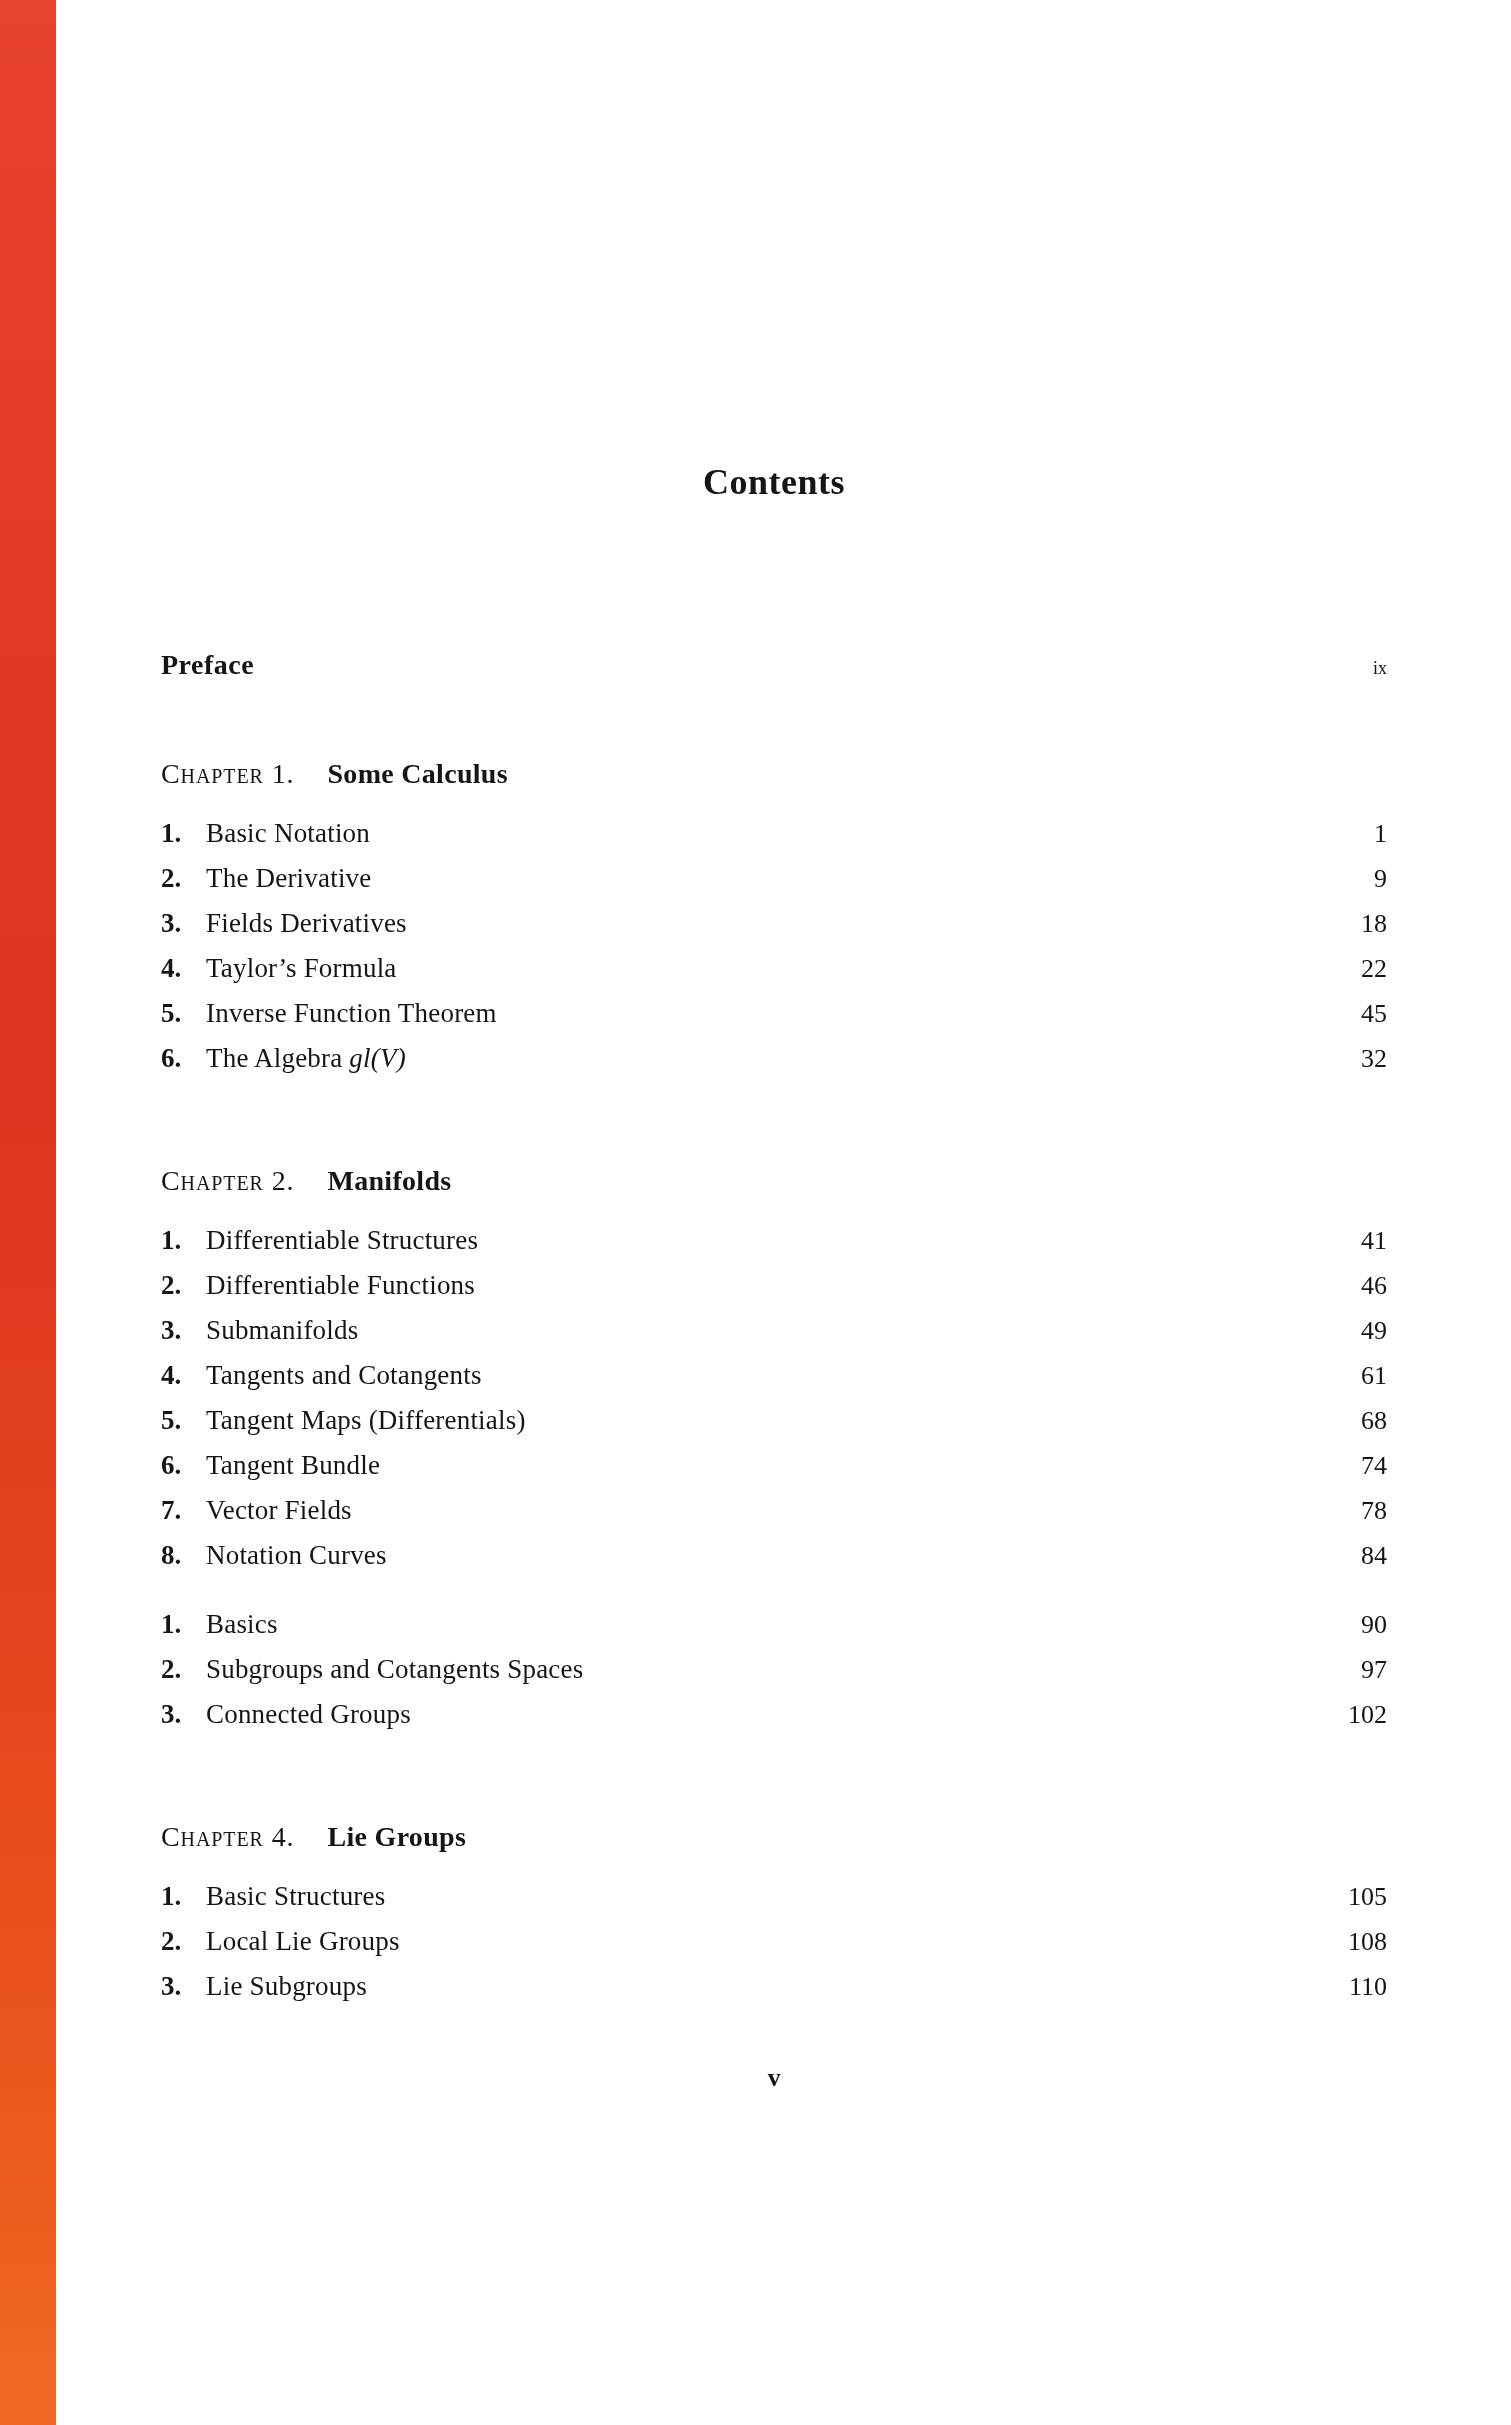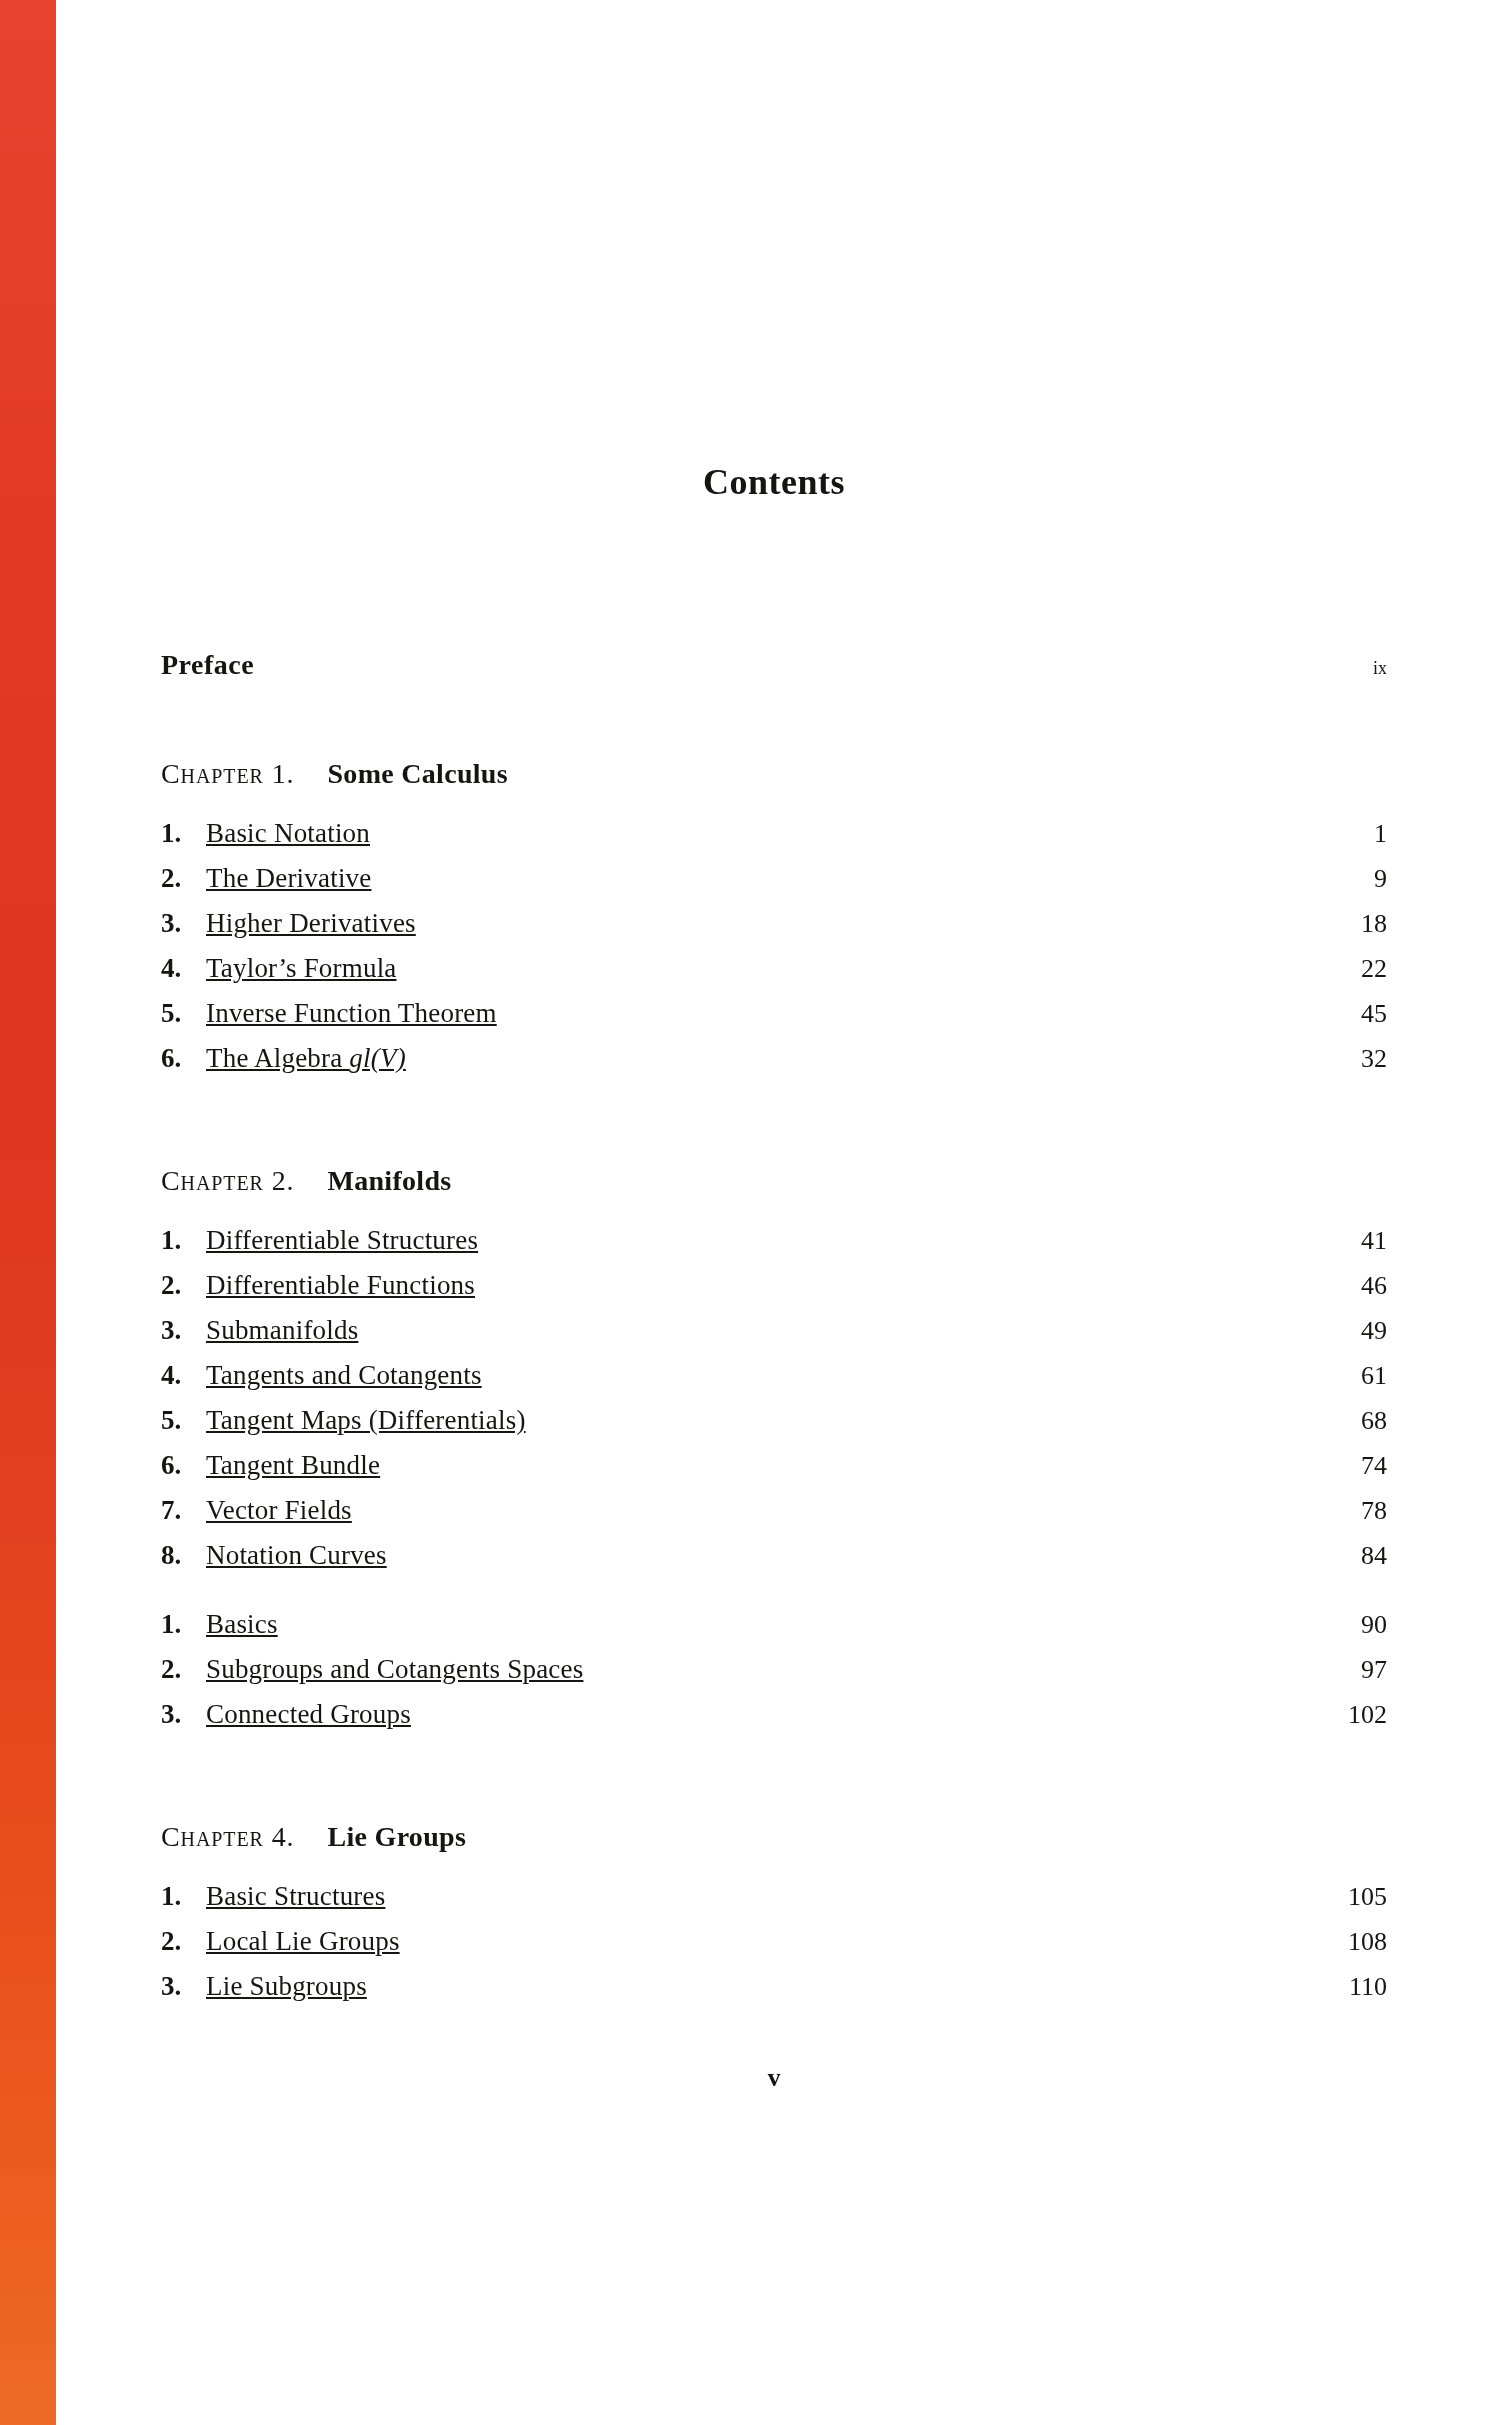--- a/index.html
+++ b/index.html
@@ -84,21 +84,20 @@
     font-size: 27px;
   }
   .sect-num {
     font-weight: bold;
     width: 45px;
     flex: 0 0 45px;
   }
   .sect-title {
     letter-spacing: 0.2px;
     white-space: nowrap;
-    text-decoration: underline;
   }
   .sect-math {
     font-style: italic;
   }
   .sect-page {
     margin-left: auto;
     font-size: 26px;
   }
   .footer-folio {
     margin-top: 47px;
@@ -130,21 +129,21 @@
       <span class="sect-title">Basic Notation</span>
       <span class="sect-page">1</span>
     </div>
     <div class="toc-row">
       <span class="sect-num">2.</span>
       <span class="sect-title">The Derivative</span>
       <span class="sect-page">9</span>
     </div>
     <div class="toc-row">
       <span class="sect-num">3.</span>
-      <span class="sect-title">Higher Derivatives</span>
+      <span class="sect-title">Fields Derivatives</span>
       <span class="sect-page">18</span>
     </div>
     <div class="toc-row">
       <span class="sect-num">4.</span>
       <span class="sect-title">Taylor’s Formula</span>
       <span class="sect-page">22</span>
     </div>
     <div class="toc-row">
       <span class="sect-num">5.</span>
       <span class="sect-title">Inverse Function Theorem</span>

